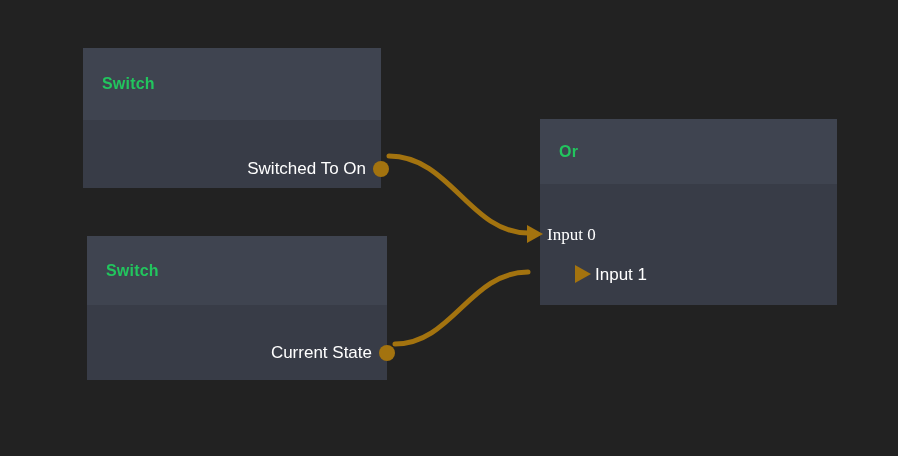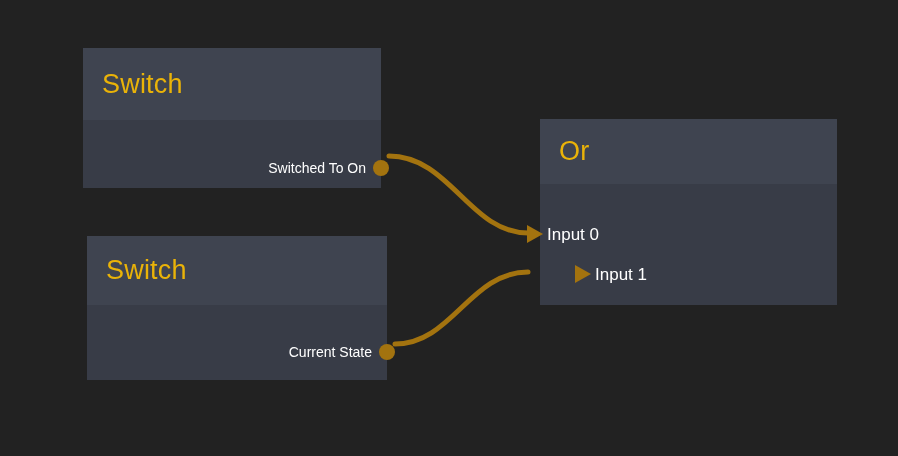--- a/index.html
+++ b/index.html
@@ -46,23 +46,23 @@
   }
   .node-header {
     background: #3f4450;
     display: flex;
     align-items: center;
     box-sizing: border-box;
     padding: 0 19px;
     flex: none;
   }
   .node-title {
-    color: #eab308;
-    font-size: 27px;
-    font-weight: normal;
+    color: #22c55e;
+    font-size: 16px;
+    font-weight: bold;
     letter-spacing: 0.2px;
     line-height: 1;
     white-space: nowrap;
   }
   .node-body {
     position: relative;
     flex: 1 1 auto;
     background: #383c47;
     box-sizing: border-box;
   }
@@ -71,21 +71,21 @@
   .pin-row-out {
     position: absolute;
     right: 0;
     display: flex;
     align-items: center;
     justify-content: flex-end;
     white-space: nowrap;
   }
   .pin-label-out {
     color: #ffffff;
-    font-size: 14px;
+    font-size: 17px;
     line-height: 1;
     padding-right: 7px;
   }
   .pin-dot {
     width: 16px;
     height: 16px;
     border-radius: 50%;
     background: #a3730f;
     flex: none;
     margin-right: -8px;
@@ -147,21 +147,21 @@
         <span class="pin-dot"></span>
       </div>
     </div>
   </div>
 
   <div class="node" style="left:540px; top:119px; width:297px; height:186px;">
     <div class="node-header" style="height:65px;text-align:right;">
       <span class="node-title">Or</span>
     </div>
     <div class="node-body">
-      <div class="pin-row-in" style="top:41px;">
+      <div class="pin-row-in" style="top:41px;font-family:Liberation Serif, serif;">
         <span class="pin-arrow"></span>
         <span class="pin-label-in">Input 0</span>
       </div>
       <div class="pin-row-in" style="top:81px;margin-left:48px;">
         <span class="pin-arrow"></span>
         <span class="pin-label-in">Input 1</span>
       </div>
     </div>
   </div>
 

